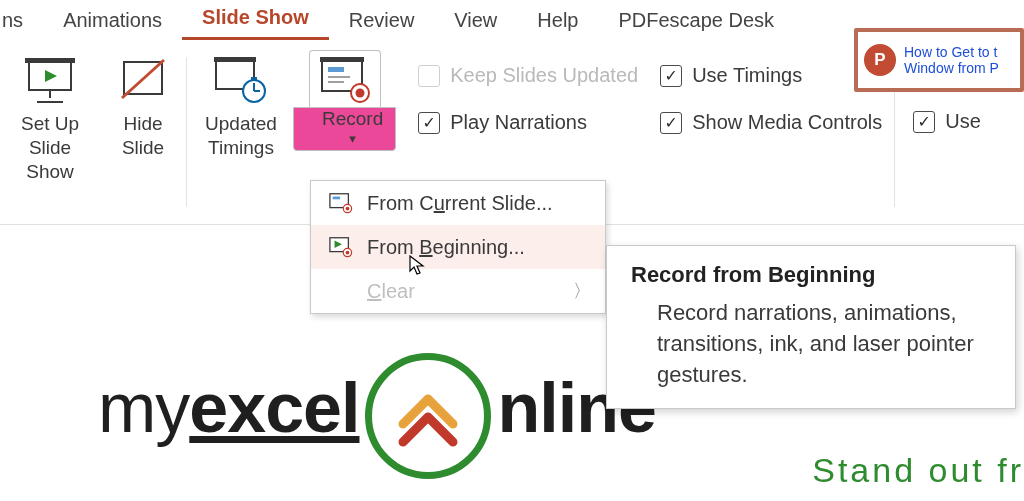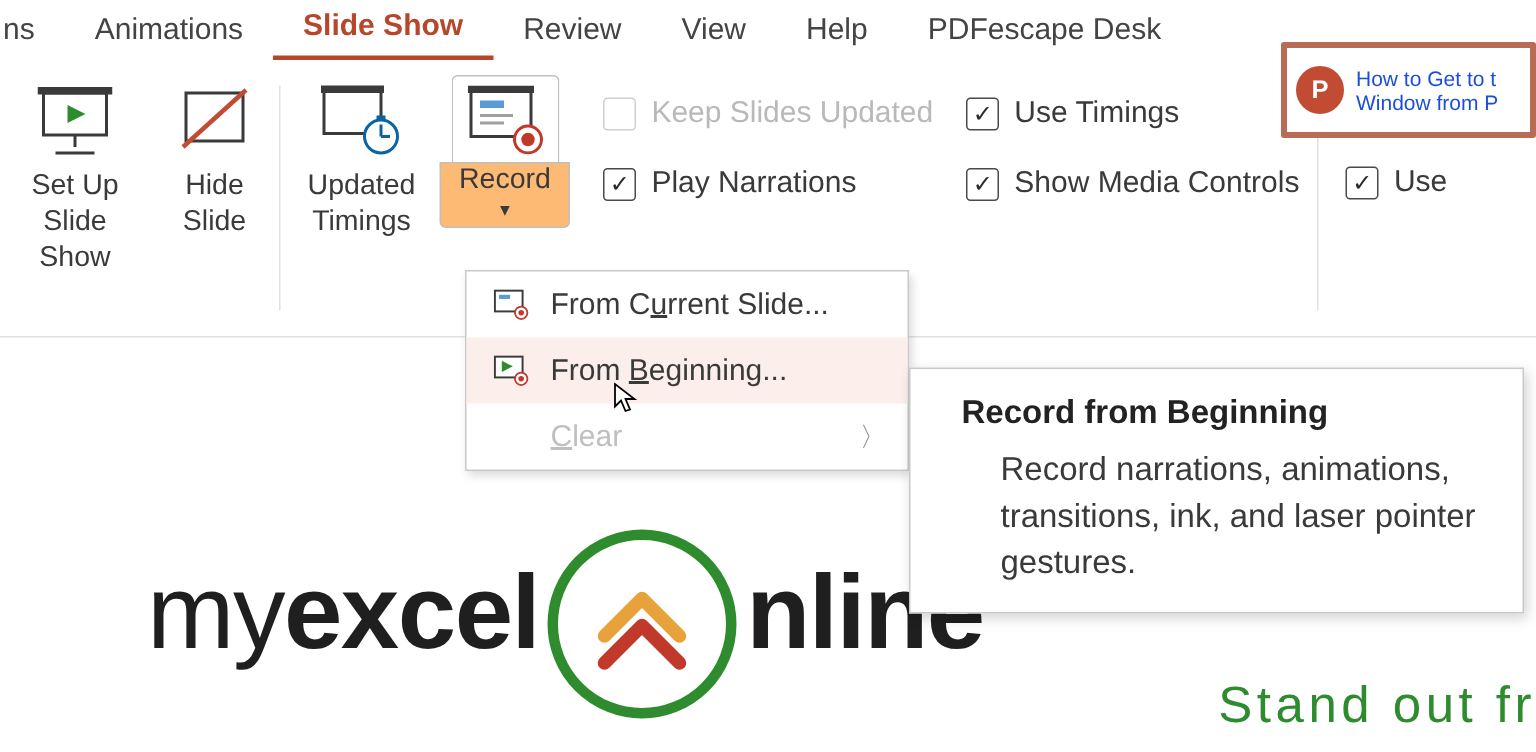--- a/index.html
+++ b/index.html
@@ -19,21 +19,21 @@
   
   .bigbtn { display: flex; flex-direction: column; align-items: center; justify-content: flex-start; padding: 12px 8px 0 8px; text-align: center; }
   .bigbtn .ic { width: 56px; height: 56px; display: flex; align-items: center; justify-content: center; }
   .bigbtn .lbl { font-size: 19px; color: #3a3a3a; margin-top: 4px; line-height: 1.25; }
 
   .sep { width: 1px; background: #e2e2e2; height: 150px; align-self: center; margin: 0 4px; }
 
   
   .record-group { display: flex; flex-direction: column; align-items: center; margin: 10px 2px 0 2px; }
   .record-top { border: 1px solid #bfbfbf; border-bottom: none; border-radius: 4px 4px 0 0; padding: 6px 10px 0 10px; background: #fff; }
-  .record-bottom { border: 1px solid #bfbfbf; border-radius: 0 0 4px 4px; padding: 0 12px 4px 12px; background: #fdba74; display: flex; flex-direction: column; align-items: center; font-size: 19px; color: #3a3a3a; line-height:1.2; }
+  .record-bottom { border: 1px solid #bfbfbf; border-radius: 0 0 4px 4px; padding: 0 12px 4px 28px; background: #ec4899; display: flex; flex-direction: column; align-items: center; font-size: 19px; color: #3a3a3a; line-height:1.2; }
   .record-bottom .chev { font-size: 13px; margin-top: 0px; }
 
   
   .checks { display: flex; flex-direction: column; justify-content: space-between; padding: 24px 8px 0 20px; gap: 24px; }
   .chk { display: flex; align-items: center; font-size: 20px; color: #3a3a3a; }
   .chk.disabled { color: #b9b9b9; }
   .chk .box { width: 22px; height: 22px; border: 1px solid #4a4a4a; border-radius: 3px; margin-right: 10px; display:flex; align-items:center; justify-content:center; font-size:16px; color:#2a2a2a; }
   .chk.disabled .box { border-color: #cfcfcf; }
   .checks2 { padding-left: 14px; }
   .checks3 { padding-left: 14px; }
@@ -42,34 +42,34 @@
   .menu { position: absolute; left: 310px; top: 180px; width: 296px; background: #fff; border: 1px solid #c9c9c9; box-shadow: 2px 3px 6px rgba(0,0,0,0.15); z-index: 20; }
   .menu-item { display: flex; align-items: flex-end; padding: 10px 16px 10px 18px; font-size: 20px; color: #3a3a3a; gap: 14px; position: relative; }
   .menu-item.hover { background: #fbeeeb; }
   .menu-item.disabled { color: #bfbfbf; }
   .menu-item .mi-icon { width: 24px; height: 24px; display:flex; align-items:center; justify-content:center; flex: 0 0 24px; }
   .menu-item .arrow { position: absolute; right: 14px; color: #8a8a8a; font-size: 18px; }
   .menu .cursor { position:absolute; left:98px; top:74px; pointer-events:none; }
   .u { text-decoration: underline; }
 
   
-  .tooltip { position: absolute; left: 606px; top: 245px; width: 410px; background: #fff; border: 1px solid #c9c9c9; box-shadow: 2px 3px 8px rgba(0,0,0,0.18); padding: 16px 20px 18px 34px; z-index: 30; }
+  .tooltip { position: absolute; left: 606px; top: 245px; width: 410px; background: #fff; border: 1px solid #c9c9c9; box-shadow: 2px 3px 8px rgba(0,0,0,0.18); padding: 16px 20px 18px 24px; z-index: 30; }
   .tooltip .tt-title { font-size: 22px; font-weight: 700; color: #222; margin-bottom: 10px; }
   .tooltip .tt-body { font-size: 22px; color: #3a3a3a; line-height: 1.4; margin-left: 26px; }
 
   
   .related { position: absolute; right: 0; top: 28px; width: 170px; height: 64px; background: #fff; border: 4px solid #B86C56; border-radius: 2px; display: flex; align-items: center; padding: 4px 6px; gap: 8px; overflow:hidden; z-index: 40; }
   .related .pp { width: 32px; height: 32px; background: #C14C33; border-radius: 50%; color:#fff; display:flex; align-items:center; justify-content:center; font-weight:700; font-size:17px; flex:0 0 32px;}
   .related .txt { font-size: 14px; color: #1d4ed8; line-height: 1.15; white-space: nowrap; }
 
   
   .slide-bg { position:absolute; left:0; top:225px; right:0; bottom:0; overflow:hidden; z-index:1;}
   .brand { position:absolute; left:98px; top:120px; font-size: 70px; color:#1f1f1f; letter-spacing:-1px; display:flex; align-items:center; }
   .brand .my { font-weight: 300; }
-  .brand .excel { font-weight: 700; }
+  .brand .excel { font-weight: 700; text-decoration: underline; }
   .circle { width: 126px; height: 126px; border: 7px solid #2E8B2E; border-radius: 50%; display:flex; align-items:center; justify-content:center; margin: 0 6px; position:relative; top:8px; }
   .online { font-weight: 700; color:#1f1f1f; }
   .tagline { position:absolute; right: 0px; top: 226px; font-size: 34px; color:#2E8B2E; font-weight: 300; letter-spacing: 3px; white-space:nowrap;}
 </style>
 </head>
 <body>
 <div class="stage">
 
 <div class="tabs">
   <div class="tab first">ns</div>

